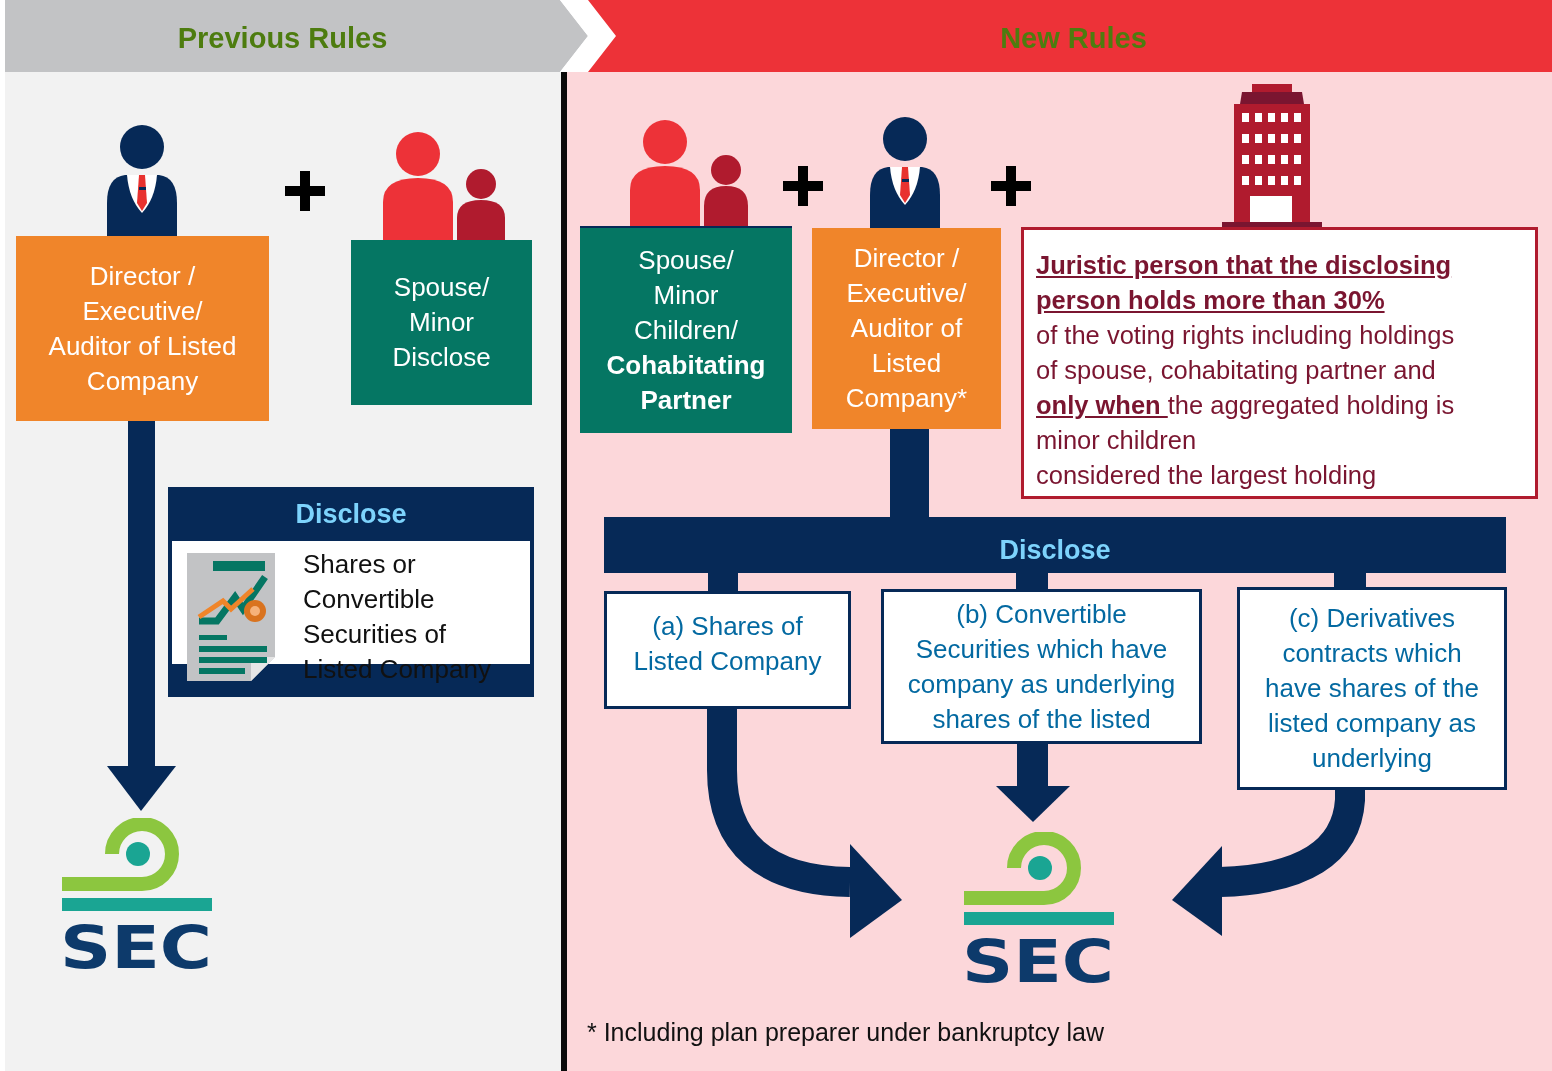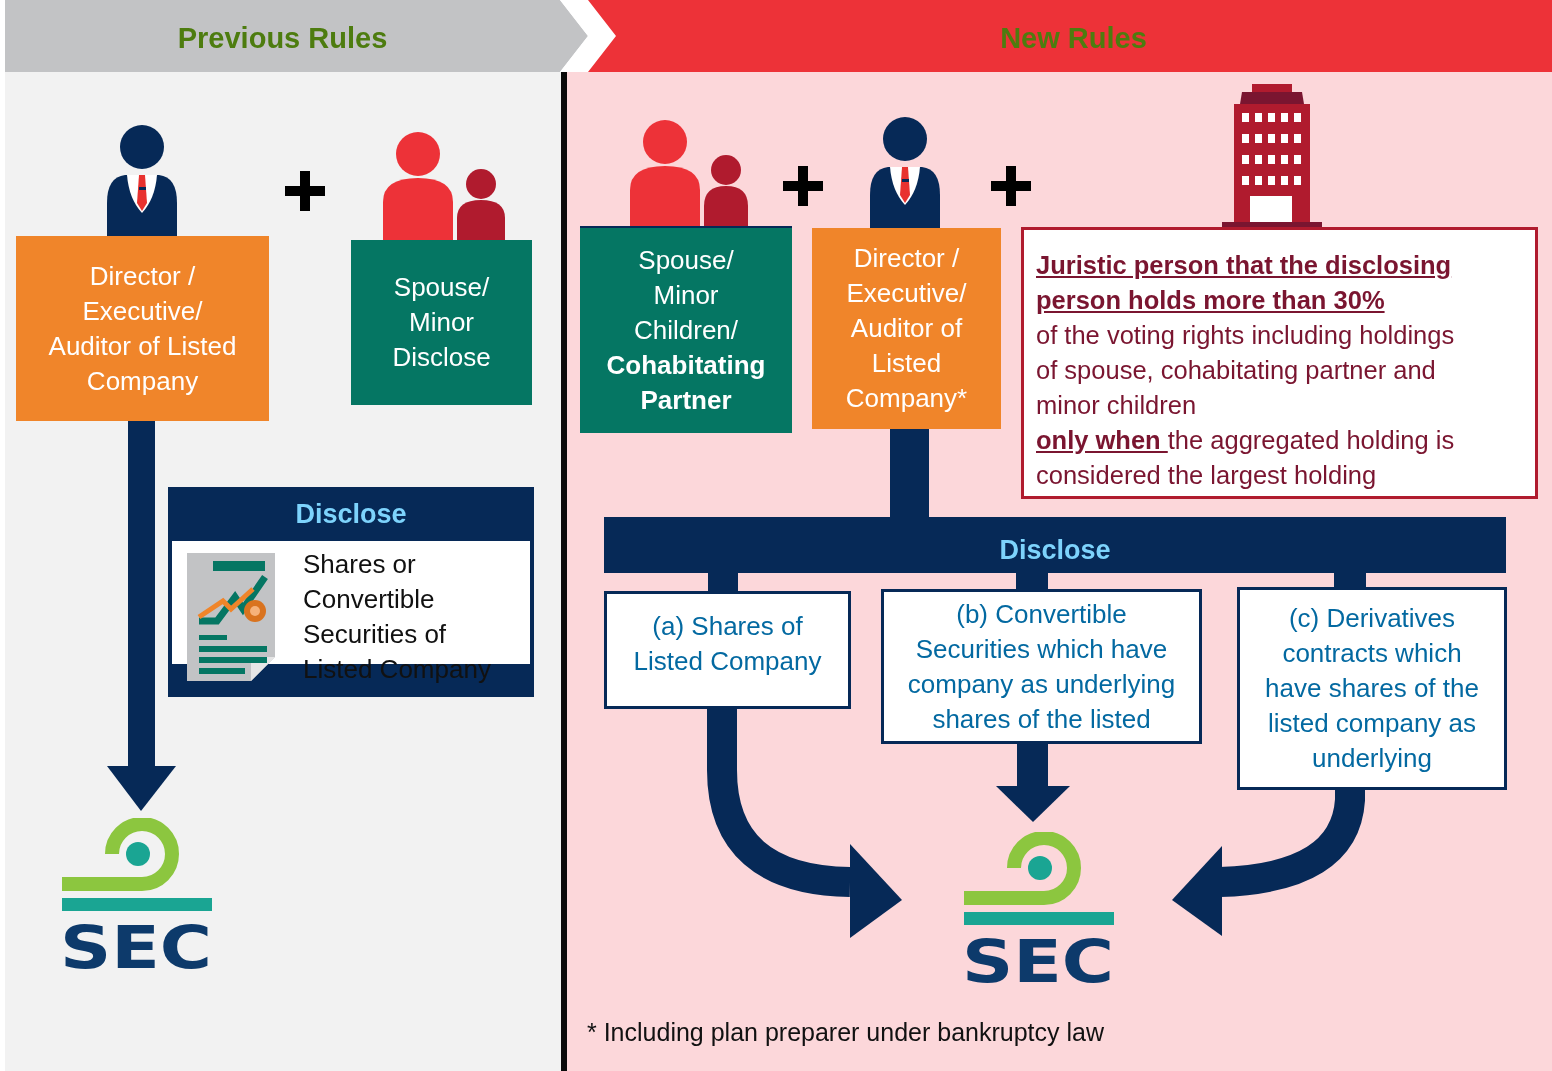--- a/index.html
+++ b/index.html
@@ -163,22 +163,22 @@
     <rect x="28" y="112" width="42" height="26"></rect>
   </g>
   <rect x="0" y="138" width="100" height="5" fill="#7a1530"></rect>
 </svg>
 
 <div class="jbox">
   <div class="u">Juristic person that the disclosing</div>
   <div class="u" style="display:inline-block;">person holds more than 30%</div>
   <div>of the voting rights including holdings</div>
   <div>of spouse, cohabitating partner and</div>
+  <div><span class="u" style="white-space:pre;">only when </span><span>the aggregated holding is</span></div>
   <div>minor children</div>
-  <div><span class="u" style="white-space:pre;">only when </span><span>the aggregated holding is</span></div>
   <div>considered the largest holding</div>
 </div>
 
 <div class="abs navy" style="left:890px;top:429px;width:39px;height:90px;"></div>
 
 <div class="abs navy" style="left:604px;top:517px;width:902px;height:56px;">
   <div class="disclose-title" style="line-height:66px;">Disclose</div>
 </div>
 
 <div class="abs navy" style="left:708px;top:573px;width:30px;height:20px;"></div>

